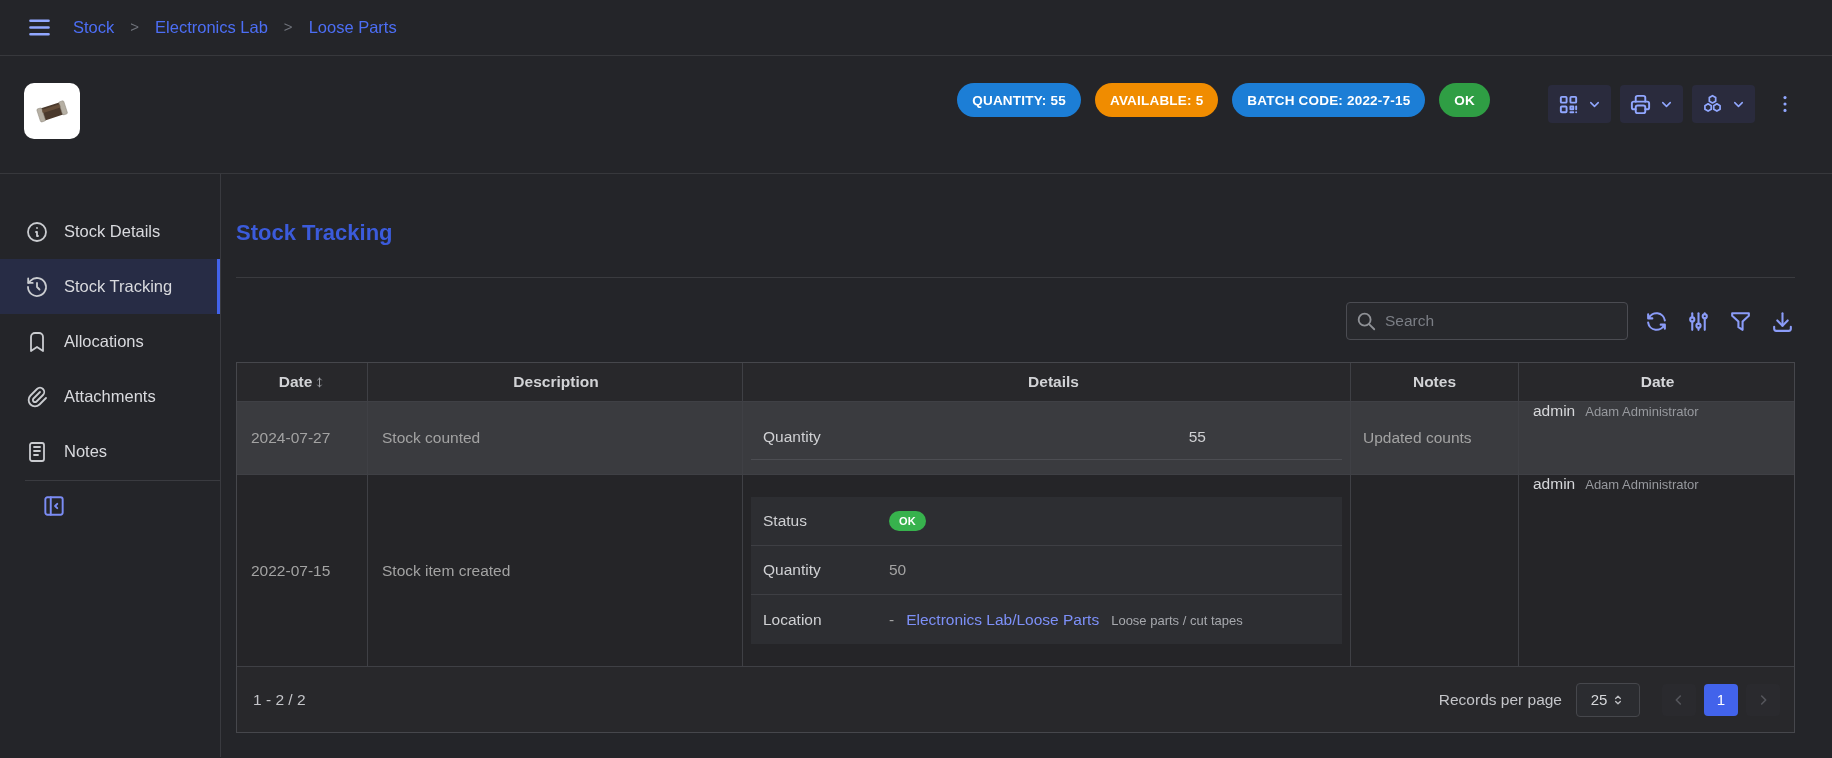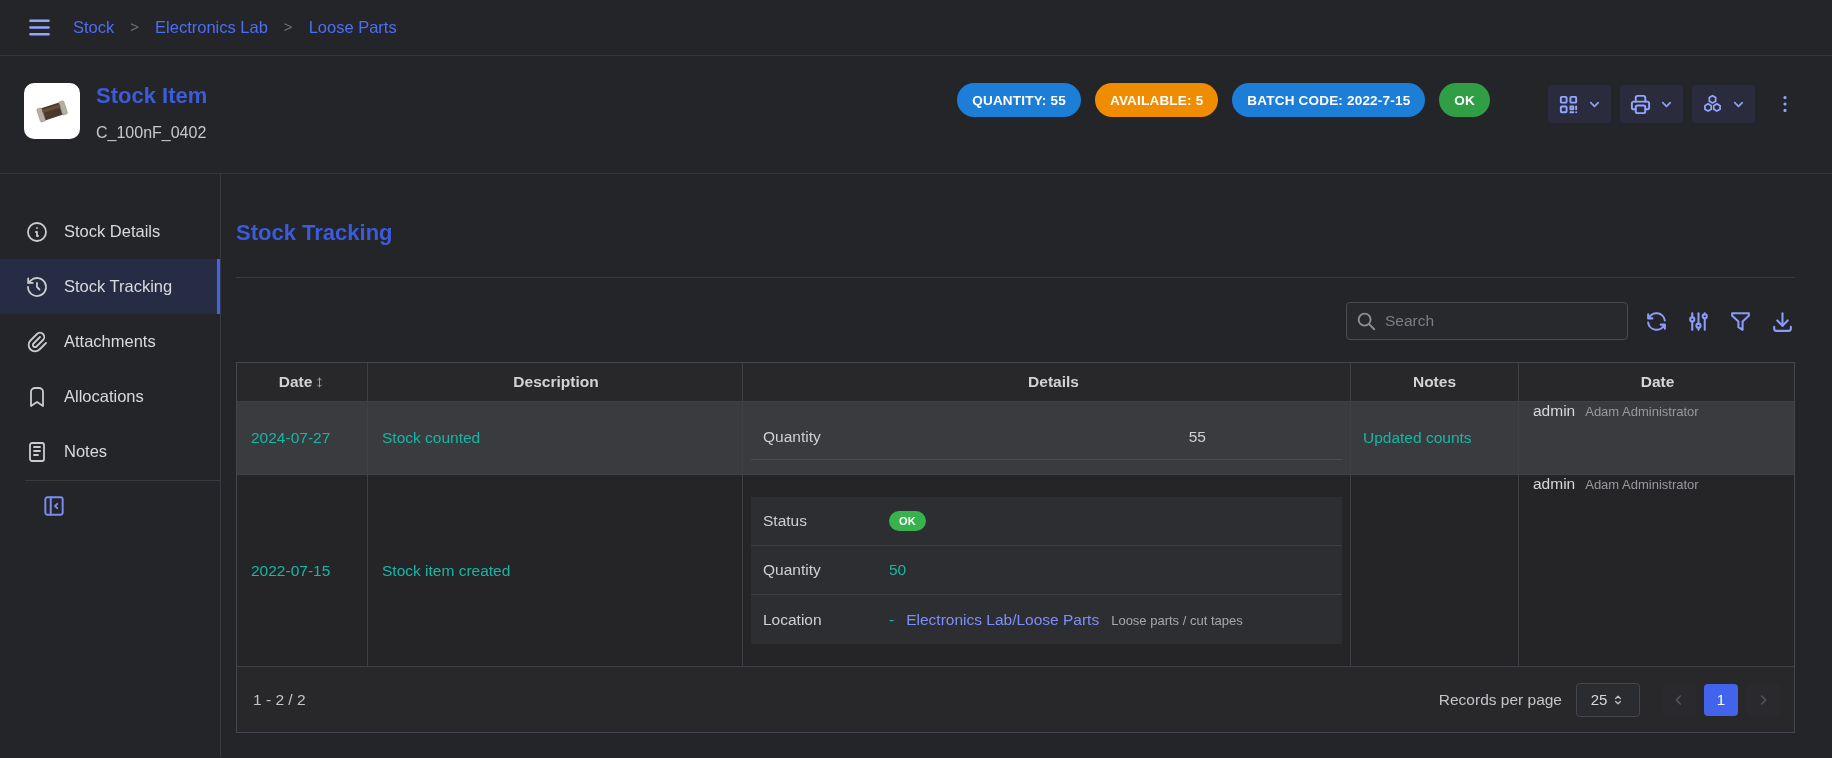--- a/index.html
+++ b/index.html
@@ -60,21 +60,21 @@
   .c-desc { width:375px; flex:none; }
   .c-details { width:608px; flex:none; padding:0; }
   .c-notes { width:168px; flex:none; padding-left:12px; }
   .c-user { flex:1; gap:10px; align-items:flex-start; align-self:stretch; }
   .thead { height:38px; background:#28282b; font-weight:bold; color:#d2d3d6; font-size:15.5px; }
   .thead .cell { align-items:center;justify-content:center; }
   .th-sortable { justify-content:space-between; }
   .sort-ic { color:#9preferred; color:#9b9da2; }
   .row1 { height:73px; background:#3a3b3f; border-top:1px solid #3f4045; }
   .row2 { height:192px; background:#252528; border-top:1px solid #3f4045; }
-  .cell-text { color:#14b8a6; }
+  .cell-text { color:#a3a3a3; }
   .user-name { color:#d6d7da; align-self:center; }
   .user-cellwrap { display:flex; align-items:center; gap:10px; }
   .user-full { font-size:13px; color:#97999e; }
 
   
   .sub1 { width:100%; padding:12px 8px 0 8px; }
   .sub1-row { height:46px; display:flex; align-items:center; border-bottom:1px solid #4c4d52; }
   .sub1-label { flex:1; padding-left:12px; color:#cfd0d3; }
   .sub1-value { flex:1; text-align:center; color:#cfd0d3; }
   .sub2 { margin:22px 8px; background:#2d2e32; }
@@ -119,24 +119,20 @@
     <div class="thumb">
       <svg width="48" height="48" viewBox="0 0 56 56">
         <g transform="rotate(-18 28 28)">
           <rect x="15" y="21" width="26" height="15" rx="2" fill="#4a392c"></rect>
           <rect x="11.5" y="20.5" width="6" height="16" rx="1.5" fill="#b6b0a4" stroke="#8f897d" stroke-width="0.6"></rect>
           <rect x="38.5" y="20.5" width="6" height="16" rx="1.5" fill="#b6b0a4" stroke="#8f897d" stroke-width="0.6"></rect>
           <rect x="17" y="23" width="22" height="4" rx="1.5" fill="#6a523d" opacity="0.8"></rect>
         </g>
       </svg>
     </div>
-    <div class="headtitles">
-      <h1>Stock Item</h1>
-      <div class="part-name">C_100nF_0402</div>
-    </div>
 
     <div class="badges">
       <div class="badge" style="background-color: rgb(28, 126, 214);">QUANTITY: 55</div>
       <div class="badge" style="background-color: rgb(240, 140, 0);">AVAILABLE: 5</div>
       <div class="badge" style="background-color: rgb(28, 126, 214);">BATCH CODE: 2022-7-15</div>
       <div class="badge" style="background-color: rgb(47, 158, 68);">OK</div>
     </div>
 
     <div class="head-actions">
       <button class="action-btn">
@@ -201,32 +197,32 @@
               <path d="M12 8v4l2.5 2.5"></path>
               <path d="M3 12a9 9 0 1 0 2.64-6.36L3.4 7.8"></path>
               <path d="M3.2 3.4v4.5h4.5"></path>
             </svg>
           </span>
         <span>Stock Tracking</span>
       </div>
       <div class="side-item">
         <span class="sicon">
             <svg width="24" height="24" viewBox="0 0 24 24" fill="none" stroke="currentColor" stroke-width="1.8" stroke-linecap="round" stroke-linejoin="round">
+              <path d="M18 7v14l-6-4-6 4V7a4 4 0 0 1 4-4h4a4 4 0 0 1 4 4z"></path>
+            </svg>
+          </span>
+        <span>Allocations</span>
+      </div>
+      <div class="side-item">
+        <span class="sicon">
+            <svg width="24" height="24" viewBox="0 0 24 24" fill="none" stroke="currentColor" stroke-width="1.8" stroke-linecap="round" stroke-linejoin="round">
               <path d="M15 7l-6.5 6.5a1.5 1.5 0 0 0 3 3l6.5-6.5a3 3 0 0 0-6-6l-6.5 6.5a4.5 4.5 0 0 0 9 9l6.5-6.5"></path>
             </svg>
           </span>
         <span>Attachments</span>
-      </div>
-      <div class="side-item">
-        <span class="sicon">
-            <svg width="24" height="24" viewBox="0 0 24 24" fill="none" stroke="currentColor" stroke-width="1.8" stroke-linecap="round" stroke-linejoin="round">
-              <path d="M18 7v14l-6-4-6 4V7a4 4 0 0 1 4-4h4a4 4 0 0 1 4 4z"></path>
-            </svg>
-          </span>
-        <span>Allocations</span>
       </div>
       <div class="side-item">
         <span class="sicon">
             <svg width="24" height="24" viewBox="0 0 24 24" fill="none" stroke="currentColor" stroke-width="1.8" stroke-linecap="round" stroke-linejoin="round">
               <rect x="5" y="3" width="14" height="18" rx="2"></rect>
               <path d="M9 7h6"></path>
               <path d="M9 11h6"></path>
               <path d="M9 15h4"></path>
             </svg>
           </span>

